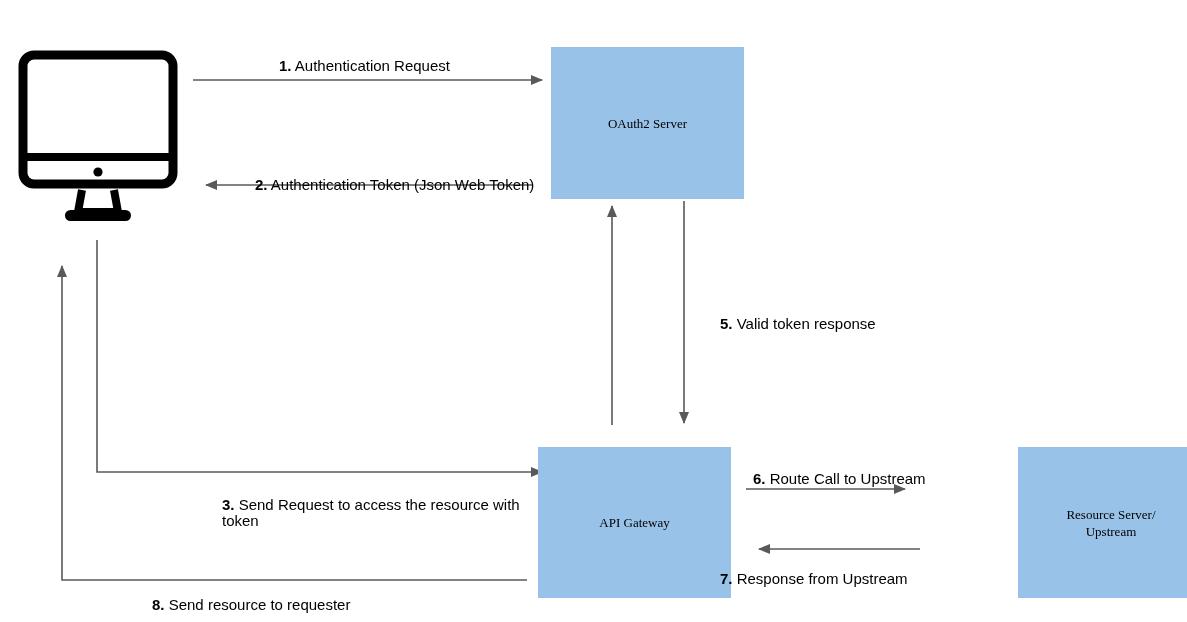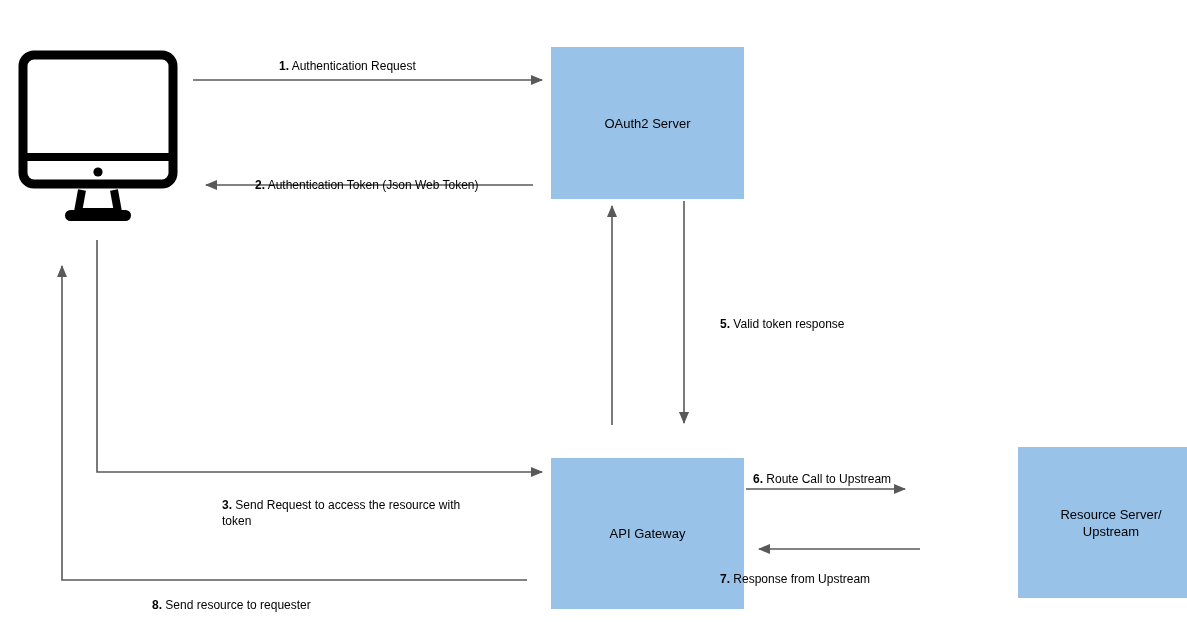--- a/index.html
+++ b/index.html
@@ -20,28 +20,28 @@
   .node-box {
     position: absolute;
     background: #99c2e8;
     display: flex;
     align-items: center;
     justify-content: center;
     text-align: center;
     color: #000000;
     font-size: 13px;
     line-height: 17px;
-    font-family: Liberation Sans, sans-serif;
+    font-family: Liberation Serif, serif;
   }
   .node-label {
     white-space: pre-line;
   }
   .edge-label {
     position: absolute;
-    font-size: 12px;
+    font-size: 15px;
     line-height: 16px;
     color: #000000;
     font-family: "Liberation Sans", sans-serif;
     white-space: pre-line;
   }
   .edge-label b {
     font-weight: bold;
   }
   svg.wires {
     position: absolute;
@@ -110,21 +110,21 @@
       <circle cx="80" cy="122" r="4.6" fill="#000000"></circle>
       <path d="M64,140 L60,162 L100,162 L96,140" fill="none" stroke="#000000" stroke-width="8" stroke-linejoin="miter"></path>
       <rect x="47" y="160" width="66" height="11" rx="5.5" ry="5.5" fill="#000000"></rect>
     </svg>
   </div>
 
   <div class="node-box" style="left:551px; top:47px; width:193px; height:152px;">
     <span class="node-label">OAuth2 Server</span>
   </div>
 
-  <div class="node-box" style="left:551px; top:447px; width:193px; height:151px;margin-top:11px;">
+  <div class="node-box" style="left:538px; top:447px; width:193px; height:151px;">
     <span class="node-label">API Gateway</span>
   </div>
 
   <div class="node-box" style="left:971px; top:447px; width:186px; height:151px;margin-left:47px;">
     <span class="node-label">Resource Server/
 Upstream</span>
   </div>
 
   <div class="edge-label" style="left:279px; top:42px;">
     <b>1.</b><span> Authentication Request</span>

